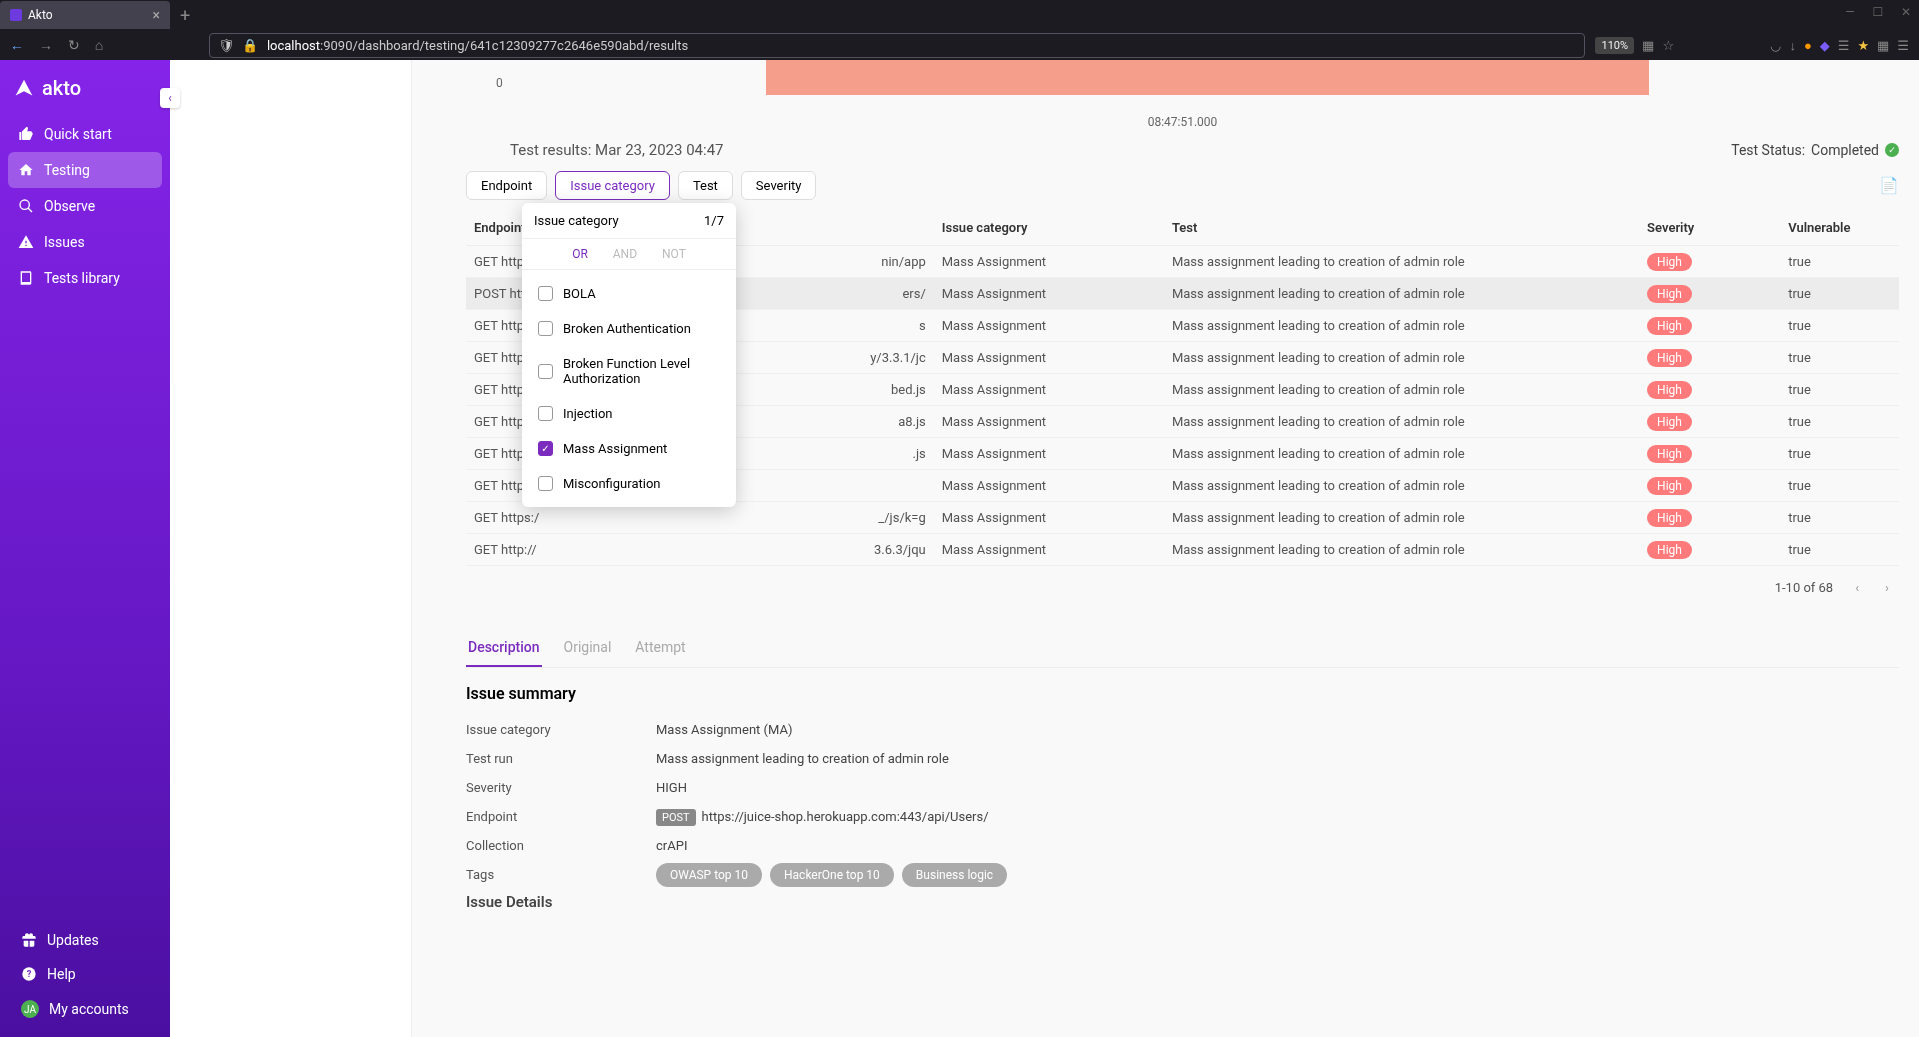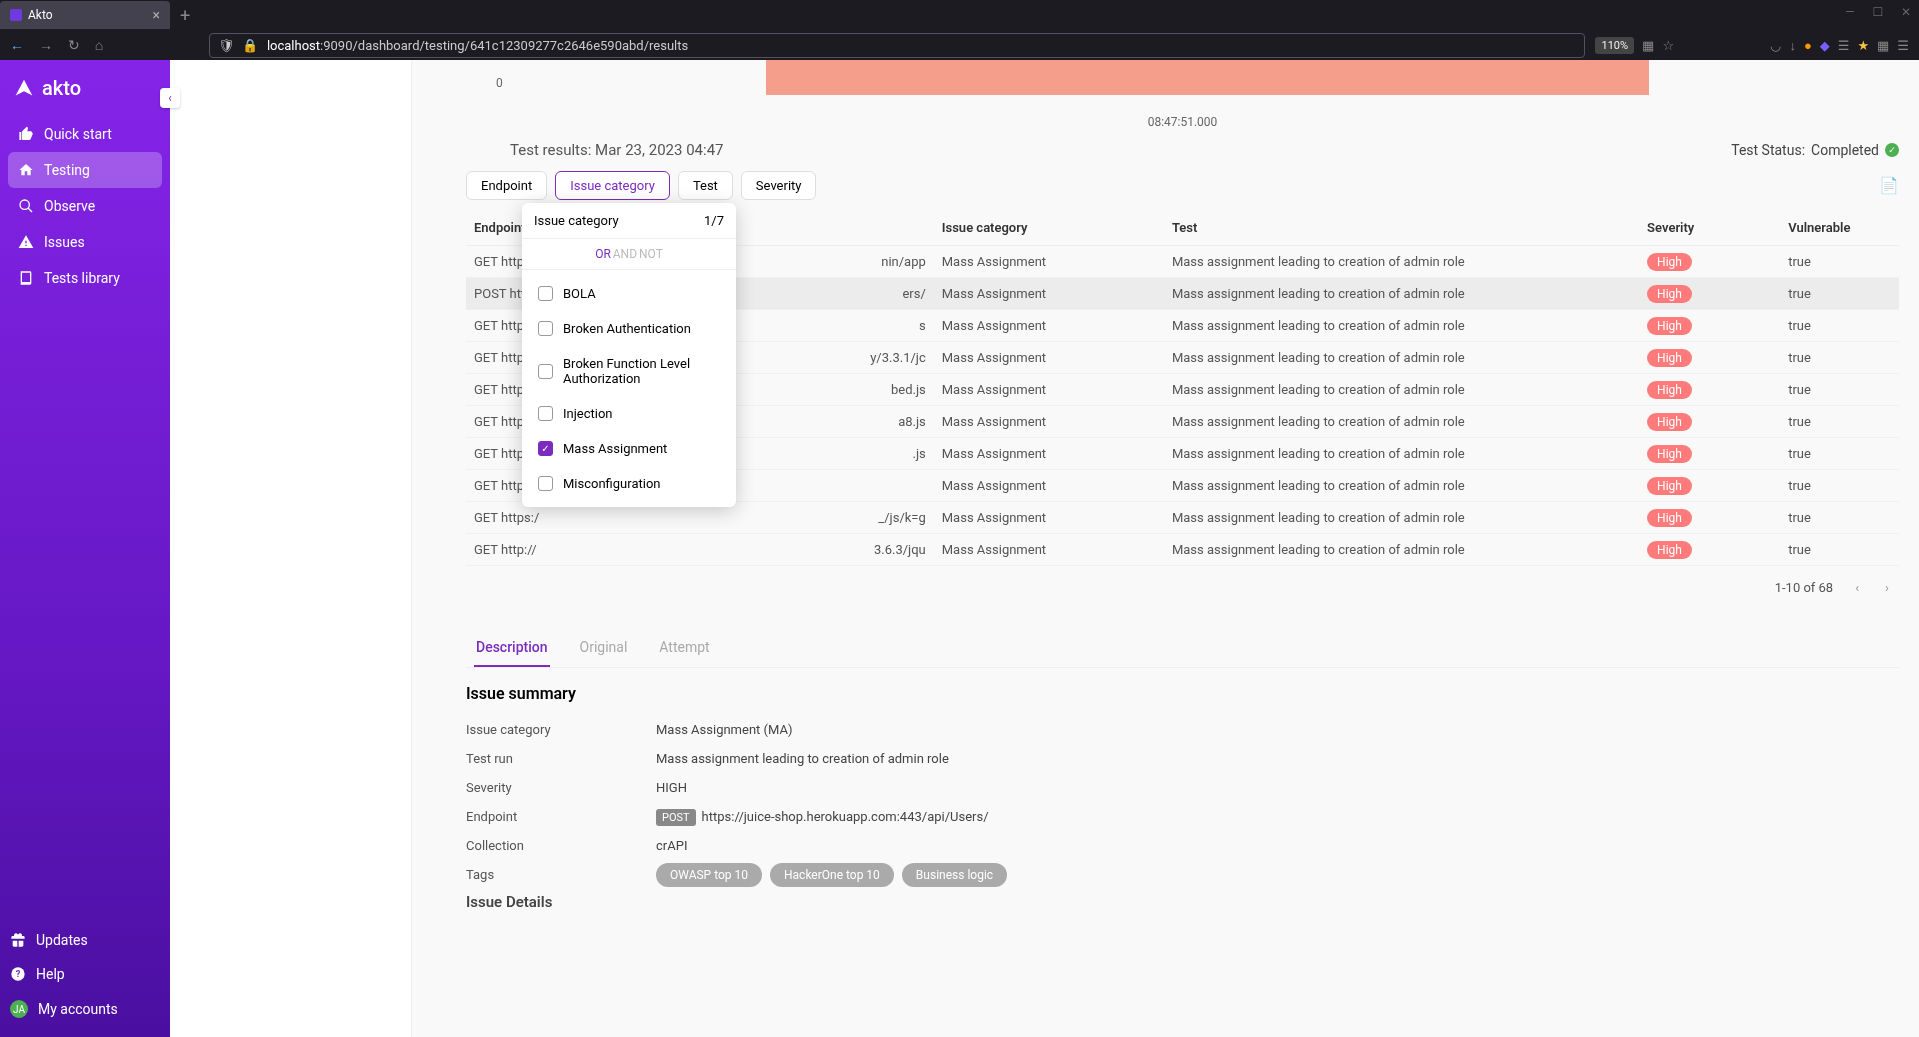--- a/index.html
+++ b/index.html
@@ -26,21 +26,21 @@
 
 .app { display:flex; height: 977px; background:#f5f5f5; }
 .sidebar { width:170px; background:linear-gradient(180deg, #8524e8 0%, #6618c5 60%, #4a0fa0 100%); position:relative; }
 .logo { display:flex; align-items:center; gap:8px; padding:16px 14px; color:#fff; font-size:20px; font-weight:500; }
 .logo svg { width:20px; height:20px; }
 .collapse-btn { position:absolute; top:28px; right:-10px; width:20px; height:20px; background:#fff; border-radius:4px; display:flex; align-items:center; justify-content:center; font-size:12px; color:#7b2cbf; box-shadow:0 1px 3px rgba(0,0,0,.2); }
 .nav { padding:0 8px; }
 .nav-item { display:flex; align-items:center; gap:10px; padding:10px 10px; color:#fff; font-size:14px; border-radius:6px; cursor:pointer; }
 .nav-item.active { background:rgba(255,255,255,.25); }
 .nav-item svg { width:16px; height:16px; flex-shrink:0; }
-.nav-bottom { position:absolute; bottom:10px; left:0; right:10px; padding:0 0; }
+.nav-bottom { position:absolute; bottom:10px; left:0; right:10px; padding:0 11px; }
 .nav-bottom .nav-item { padding:9px 10px; }
 .avatar { width:18px; height:18px; border-radius:50%; background:#4caf50; display:flex; align-items:center; justify-content:center; font-size:10px; color:#fff; }
 
 
 .content { flex:1; background:#f9f9f9; display:flex; }
 .left-panel { width:242px; background:#fff; border-right:1px solid #eee; }
 .main { flex:1; padding:0 20px 20px 54px; overflow:visible; }
 .chart-strip { height:50px; position:relative; margin-bottom:5px; }
 .chart-bar { position:absolute; top:0; left:300px; right:250px; height:35px; background:#f59e8c; }
 .chart-zero { position:absolute; left:30px; top:16px; font-size:12px; color:#666; }
@@ -63,33 +63,33 @@
 .sev-badge { background:#ff7b7b; color:#fff; padding:2px 10px; border-radius:10px; font-size:12px; }
 .col-endpoint { width:315px; max-width:315px; }
 .col-cat { width:155px; }
 .col-test { width:320px; }
 .col-sev { width:95px; }
 .col-vuln { width:80px; }
 
 
 .dropdown { position:absolute; top:-7px; left:56px; width:214px; background:#fff; border-radius:6px; box-shadow:0 4px 20px rgba(0,0,0,.2); z-index:10; font-size:13px; }
 .dropdown-head { display:flex; justify-content:space-between; padding:10px 12px; border-bottom:1px solid #eee; }
-.dropdown-ops { display:flex; justify-content:center; gap:2px; padding:8px 0; color:#bbb; font-size:12px; border-bottom:1px solid #eee; }
+.dropdown-ops { display:flex; justify-content:center; gap:25px; padding:8px 0; color:#bbb; font-size:12px; border-bottom:1px solid #eee; }
 .dropdown-ops .active { color:#7b2cbf; }
 .dropdown-list { padding:6px 0; }
 .dd-item { display:flex; align-items:center; gap:10px; padding:10px 16px; cursor:pointer; }
 .dd-check { width:15px; height:15px; border:1.5px solid #999; border-radius:3px; display:flex; align-items:center; justify-content:center; flex-shrink:0; }
 .dd-check.checked { background:#7b2cbf; border-color:#7b2cbf; color:#fff; font-size:10px; }
 
 .pagination { display:flex; justify-content:flex-end; align-items:center; gap:18px; padding:10px 6px; font-size:13px; color:#555; }
 .pagination .pg-btn { color:#999; cursor:pointer; padding:4px; }
 
 
 .detail-tabs { display:flex; gap:20px; border-bottom:1px solid #eee; margin-top:20px; }
-.detail-tab { padding:10px 2px; font-size:14px; color:#aaa; cursor:pointer;margin-left:8px; }
+.detail-tab { padding:10px 2px; font-size:14px; color:#aaa; cursor:pointer; }
 .detail-tab.active { color:#7b2cbf; border-bottom:2px solid #7b2cbf; font-weight:500; }
 
 .summary-title { font-size:16px; font-weight:600; margin:16px 0 12px; }
 .summary-row { display:flex; padding:7px 0; font-size:13px; }
 .summary-label { width:190px; color:#555; }
 .summary-val { color:#444; }
 .method-badge { background:#888; color:#fff; padding:2px 6px; border-radius:3px; font-size:11px; margin-right:6px; }
 .tag-chip { background:#aaa; color:#fff; padding:5px 14px; border-radius:14px; font-size:12px; margin-right:8px; }
 .issue-details-title { font-size:15px; font-weight:600; margin-top:4px; color:#444; }
 </style>

